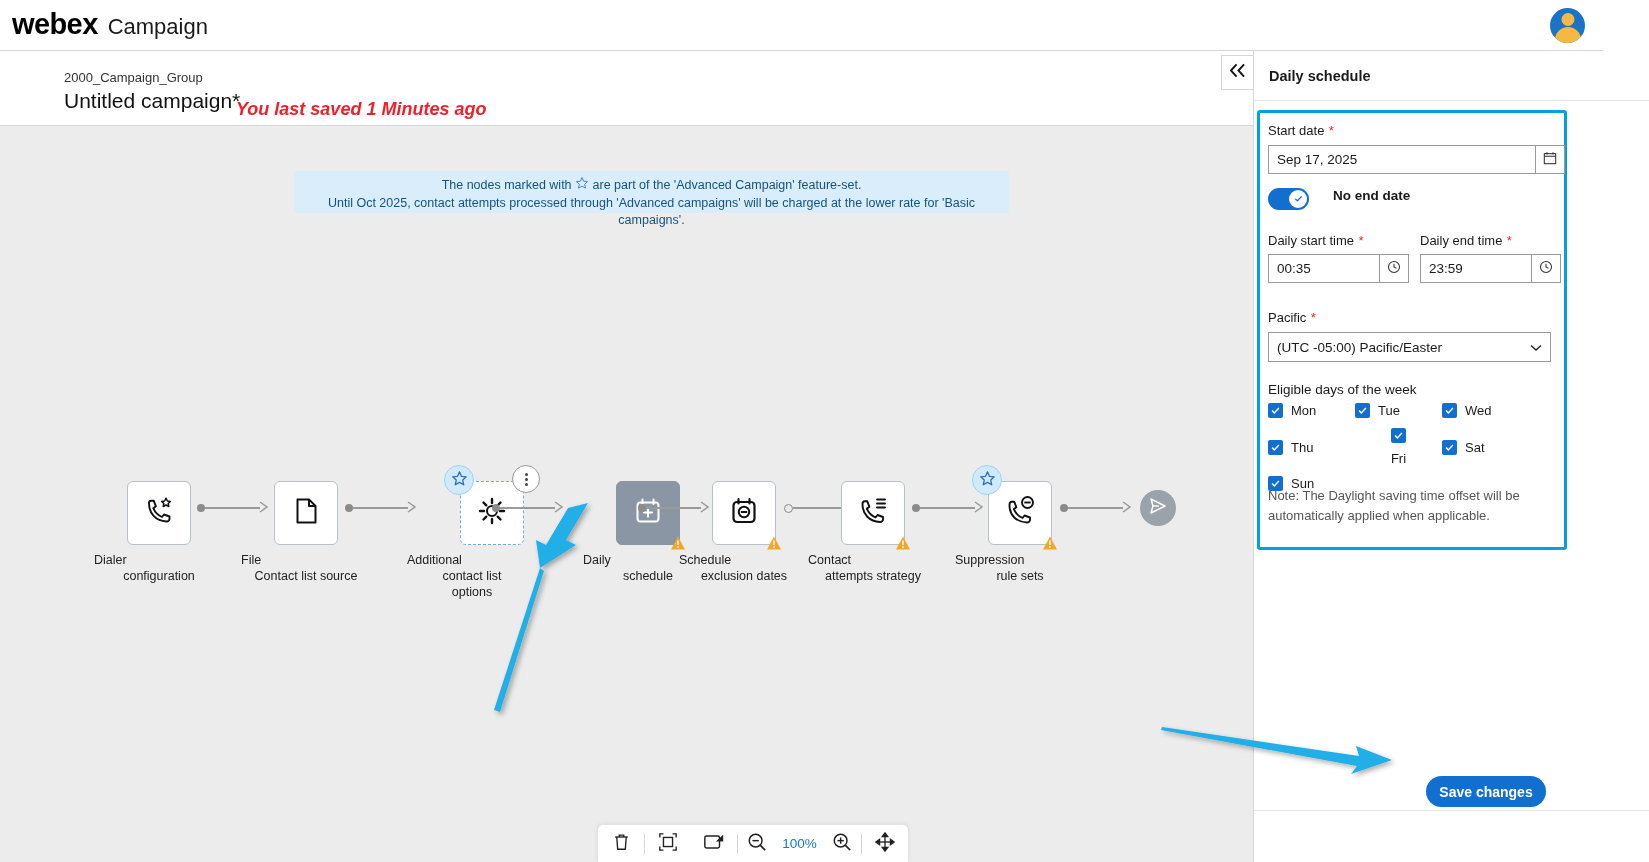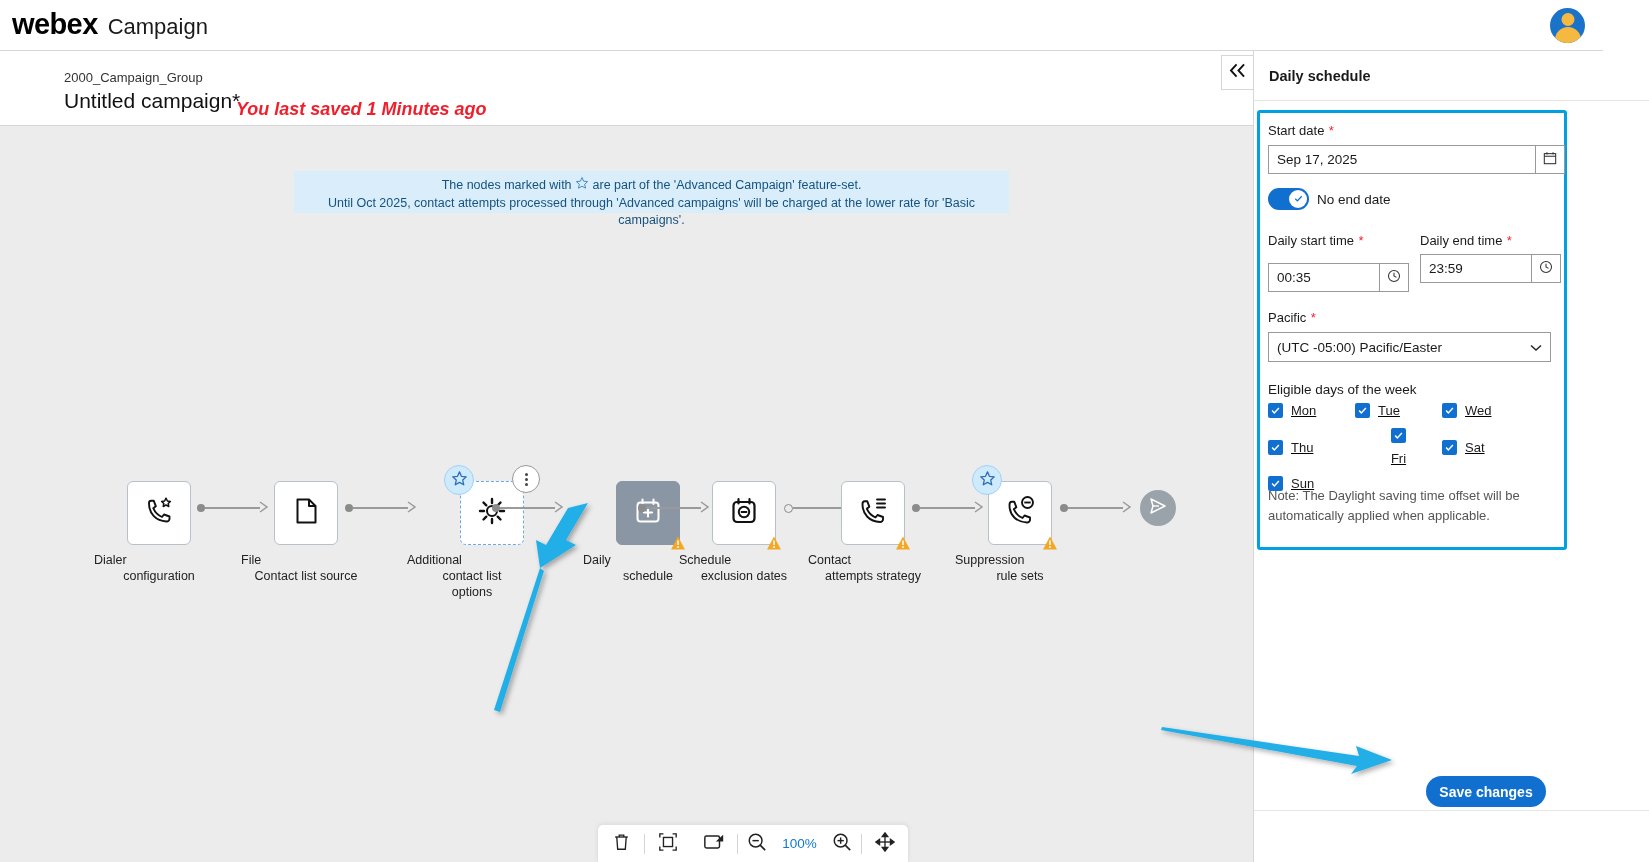--- a/index.html
+++ b/index.html
@@ -187,21 +187,21 @@
   }
   .sel-input {
     height: 30px; border: 1px solid #999; background: #fff; font-size: 13.5px;
     color: #1a1a1a; padding: 0 8px; display: flex; align-items: center;
     justify-content: space-between; cursor: pointer;
   }
   .cbx {
     width: 15px; height: 15px; background: #1170cf; border-radius: 2px;
     display: flex; align-items: center; justify-content: center; cursor: pointer;
   }
-  .day-row { display: flex; align-items: center; text-decoration: underline; }
+  .day-row { display: flex; align-items: center; }
   .day-cell { display: flex; align-items: center; gap: 8px; }
   .day-txt { font-size: 13px; color: #1a1a1a; }
   .note-txt { font-size: 13px; color: #555; line-height: 20px; }
   .panel-footer-sep {
     position: absolute; left: 0; top: 759px; width: 396px; height: 1px; background: #e6e6e6;
   }
   .save-changes-btn {
     position: absolute; left: 172px; top: 725px; width: 120px; height: 31px;
     background: #1170cf; color: #fff; border: none; border-radius: 16px;
     font-size: 14px; font-weight: 700; cursor: pointer;
@@ -606,42 +606,42 @@
           <svg width="14" height="14" viewBox="0 0 16 16">
             <rect x="1.5" y="3" width="13" height="11.5" fill="none" stroke="#333" stroke-width="1.2"></rect>
             <path d="M1.5 6 L14.5 6" stroke="#333" stroke-width="1.2"></path>
             <path d="M4.5 1.5 L4.5 4" stroke="#333" stroke-width="1.2"></path>
             <path d="M11.5 1.5 L11.5 4" stroke="#333" stroke-width="1.2"></path>
           </svg>
         </span>
       </div>
     </div>
 
-    <div style="position:absolute; left:14px; top:137px; display:flex; align-items:center; gap:8px;">
+    <div style="position:absolute; left:14px; top:137px; display:flex; align-items:flex-start; gap:24px;font-weight:bold;">
       <div class="toggle">
         <div class="knob">
           <span>
             <svg width="11" height="11" viewBox="0 0 12 12">
                 <path d="M2.5 6.3 L4.8 8.6 L9.5 3.6" fill="none" stroke="#1170cf" stroke-width="1.4"></path>
               </svg>
           </span>
         </div>
       </div>
       <span class="fld-label" style="font-size:13.5px;">No end date</span>
     </div>
 
     <div style="position:absolute; left:14px; top:180px;">
       <span class="fld-label">Daily start time</span>
       <span class="req">*</span>
     </div>
     <div style="position:absolute; left:166px; top:180px;">
       <span class="fld-label">Daily end time</span>
       <span class="req">*</span>
     </div>
-    <div style="position:absolute; left:14px; top:212px; display:flex;">
+    <div style="position:absolute; left:14px; top:203px; display:flex;">
       <div class="txt-input" style="width:112px;">00:35</div>
       <div class="input-affix">
         <span>
           <svg width="14" height="14" viewBox="0 0 16 16">
             <circle cx="8" cy="8" r="6.3" fill="none" stroke="#333" stroke-width="1.2"></circle>
             <path d="M8 4.3 L8 8 L10.8 9.6" fill="none" stroke="#333" stroke-width="1.2"></path>
           </svg>
         </span>
       </div>
     </div>

